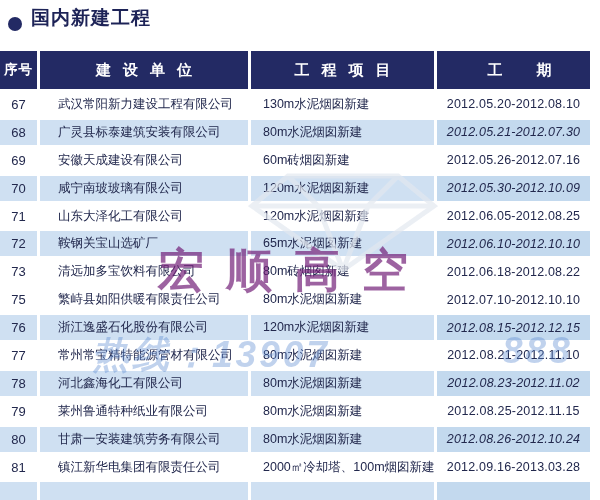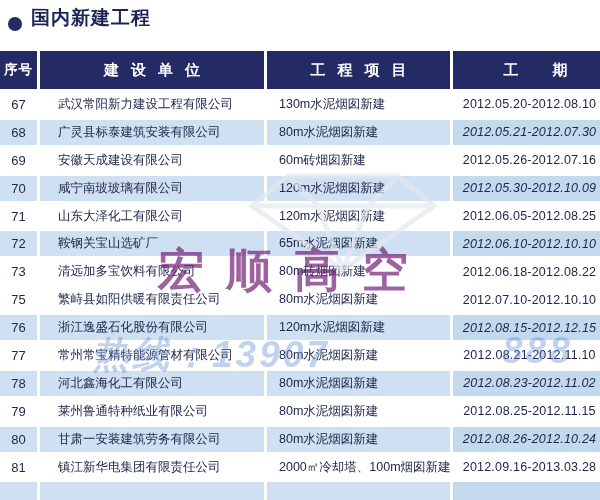--- a/index.html
+++ b/index.html
@@ -26,21 +26,21 @@
   }
 
   
   .thead{display:flex;height:38px;margin-top:20px;}
   .thead .cell{
     background:#232a64;color:#ffffff;font-weight:bold;
     display:flex;align-items:center;justify-content:center;
     box-sizing:border-box;
   }
   .c-seq{width:37px;flex:0 0 auto;}
-  .c-company{width:224px;flex:0 0 auto;}
+  .c-company{width:208px;flex:0 0 auto;}
   .c-project{width:183px;flex:0 0 auto;}
   .c-period{width:153px;flex:0 0 auto;}
   .gap{width:3px;flex:0 0 auto;background:#ffffff;}
 
   .thead .c-seq{font-size:13.5px;letter-spacing:1px;}
   .thead .c-company,.thead .c-project{font-size:15px;letter-spacing:12px;padding-left:12px;}
   .thead .c-period{font-size:15px;letter-spacing:34px;padding-left:46px;}
 
   .tbody{margin-top:3px;}
   .trow{display:flex;height:24.9px;margin-bottom:3px;}

